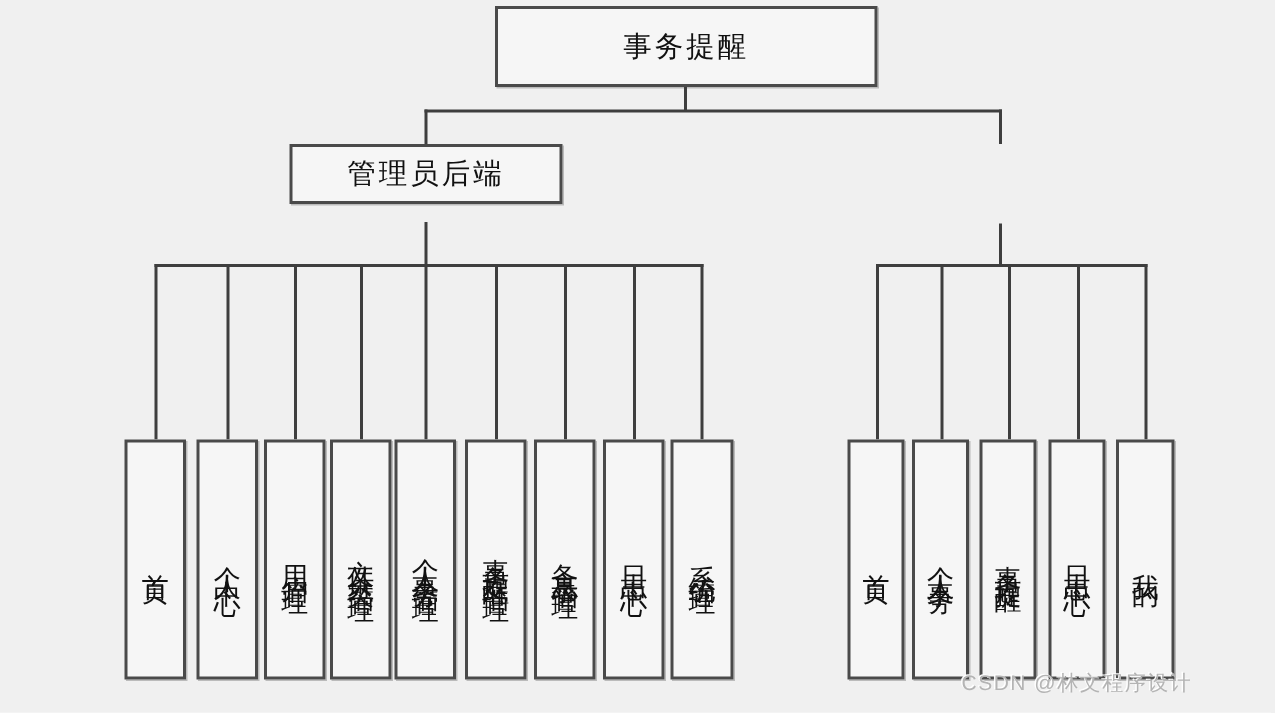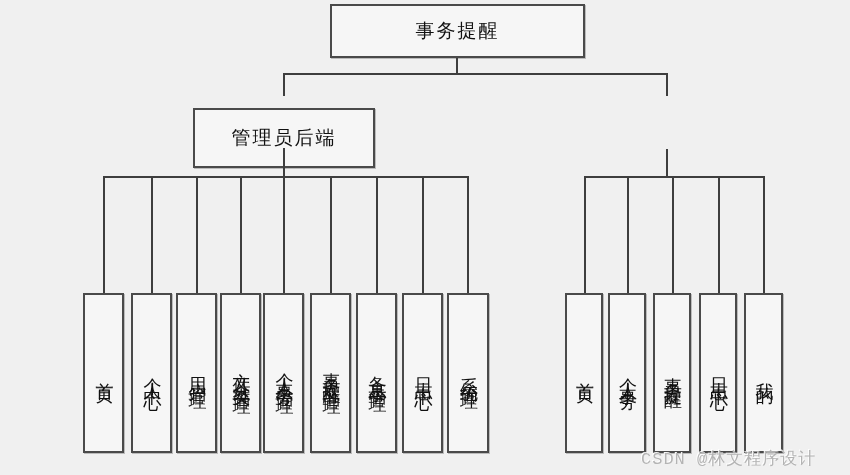--- a/index.html
+++ b/index.html
@@ -1,60 +1,60 @@
 <!DOCTYPE html>
 <html style="--page-bg: #f0f0f0; --box-bg: #f6f6f6; --box-border: #4a4a4a; --line: #3e3e3e; --text: #111111; --watermark: #b4b4b4;"><head>
 <meta charset="utf-8">
 <style>
   html,body { margin:0; padding:0; }
   .stage {
     position:relative; width:850px; height:475px; overflow:hidden;
     background:var(--page-bg, #f0f0f0);
-    font-family:Liberation Mono, monospace;
+    font-family:Liberation Sans, sans-serif;
     color:var(--text, #111);
   }
   .node {
     position:absolute; box-sizing:border-box;
     background:var(--box-bg, #f6f6f6);
     border:2px solid var(--box-border, #4a4a4a);
     box-shadow:1px 1px 0 rgba(0,0,0,.22);
     display:flex; align-items:center; justify-content:center;
     text-align:center;
   }
   .node.h2 { font-size:19px; letter-spacing:2px; }
   .leaf span {
     writing-mode:vertical-rl; text-orientation:upright;
     font-size:18px; letter-spacing:5px; line-height:1;
   }
   .vl, .hl { position:absolute; background:var(--line, #3e3e3e); }
   .vl { width:2px; }
   .hl { height:2px; }
   .watermark {
     position:absolute; left:641px; top:447px;
-    font-size:17px; letter-spacing:1px;
+    font-size:14px; letter-spacing:1px;
     color:var(--watermark, #b4b4b4);
     text-shadow:-1px -1px 0 rgba(255,255,255,.95);
     white-space:nowrap;
   }
 </style>
 </head>
 <body>
 
 <div class="stage">
 
   <div class="node h2" style="left:330px; top:4px; width:255px; height:54px;">
     <span>事务提醒</span>
   </div>
 
   <div class="vl" style="left:456px; top:58px; height:16px;"></div>
   <div class="hl" style="left:283px; top:73px; width:385px;"></div>
   <div class="vl" style="left:283px; top:73px; height:23px;"></div>
   <div class="vl" style="left:666px; top:73px; height:23px;"></div>
 
-  <div class="node h2" style="left:193px; top:108px; width:182px; height:60px;">
+  <div class="node h2" style="left:193px; top:96px; width:182px; height:40px;">
     <span>管理员后端</span>
   </div>
 
   <div class="vl" style="left:283px; top:148px; height:30px;"></div>
   <div class="hl" style="left:103px; top:176px; width:366px;"></div>
   <div class="vl" style="left:103px; top:176px; height:117px;"></div>
   <div class="vl" style="left:151px; top:176px; height:117px;"></div>
   <div class="vl" style="left:196px; top:176px; height:117px;"></div>
   <div class="vl" style="left:240px; top:176px; height:117px;"></div>
   <div class="vl" style="left:283px; top:176px; height:117px;"></div>

